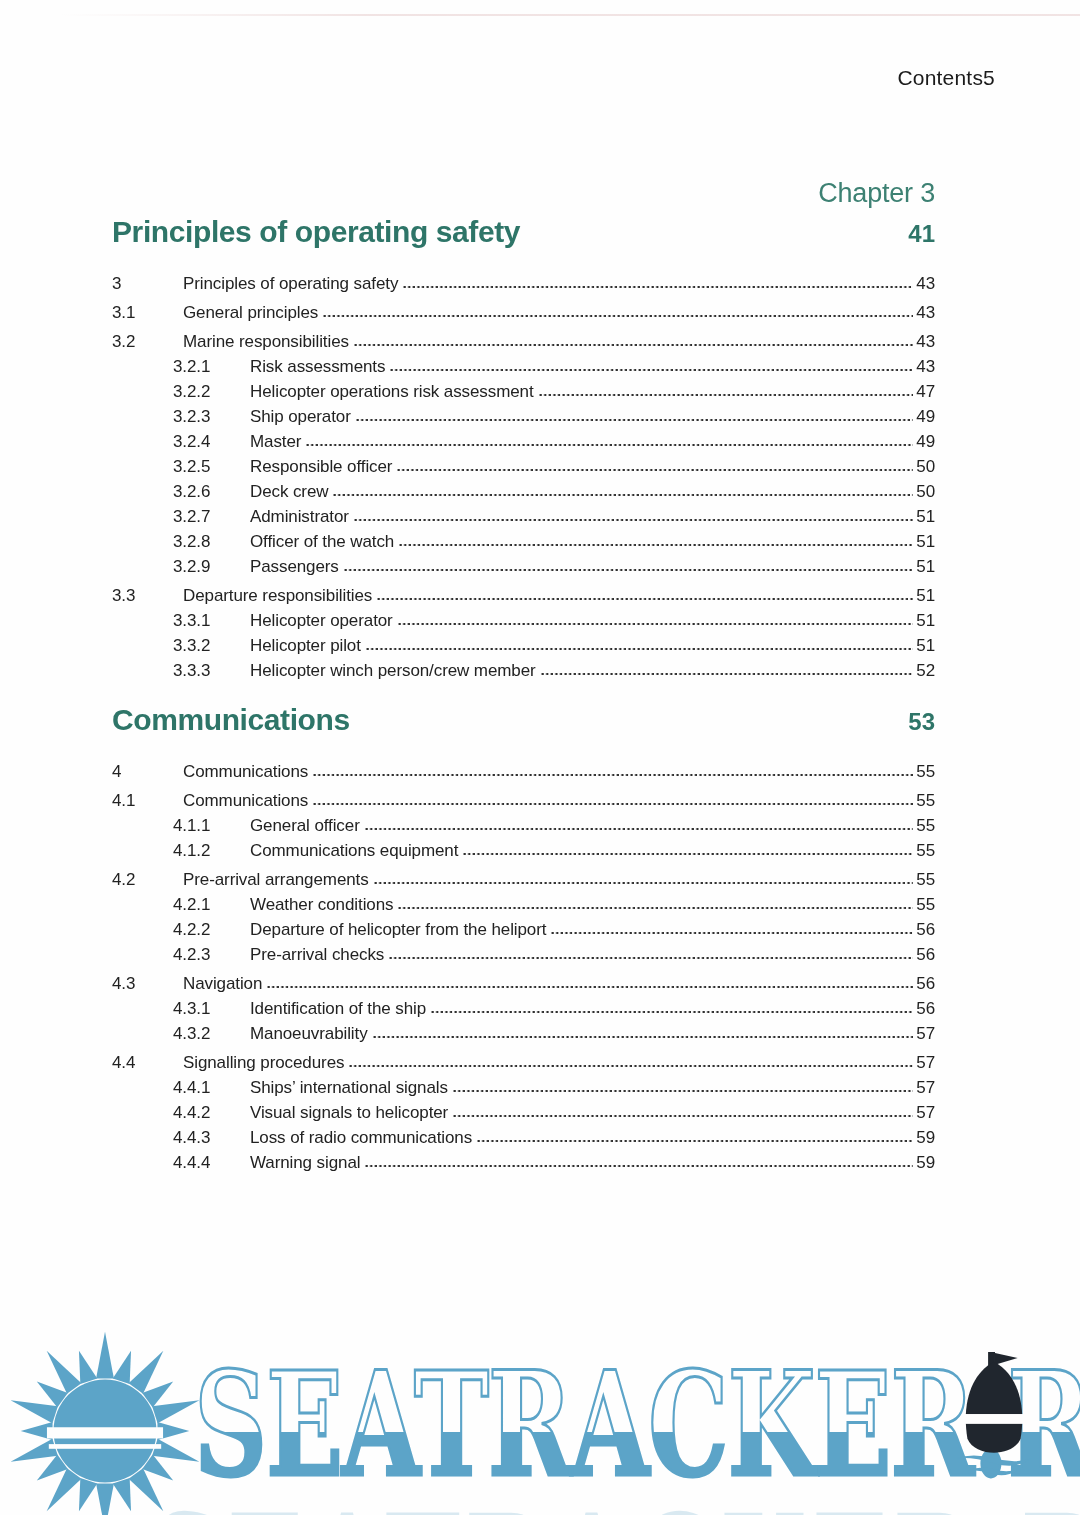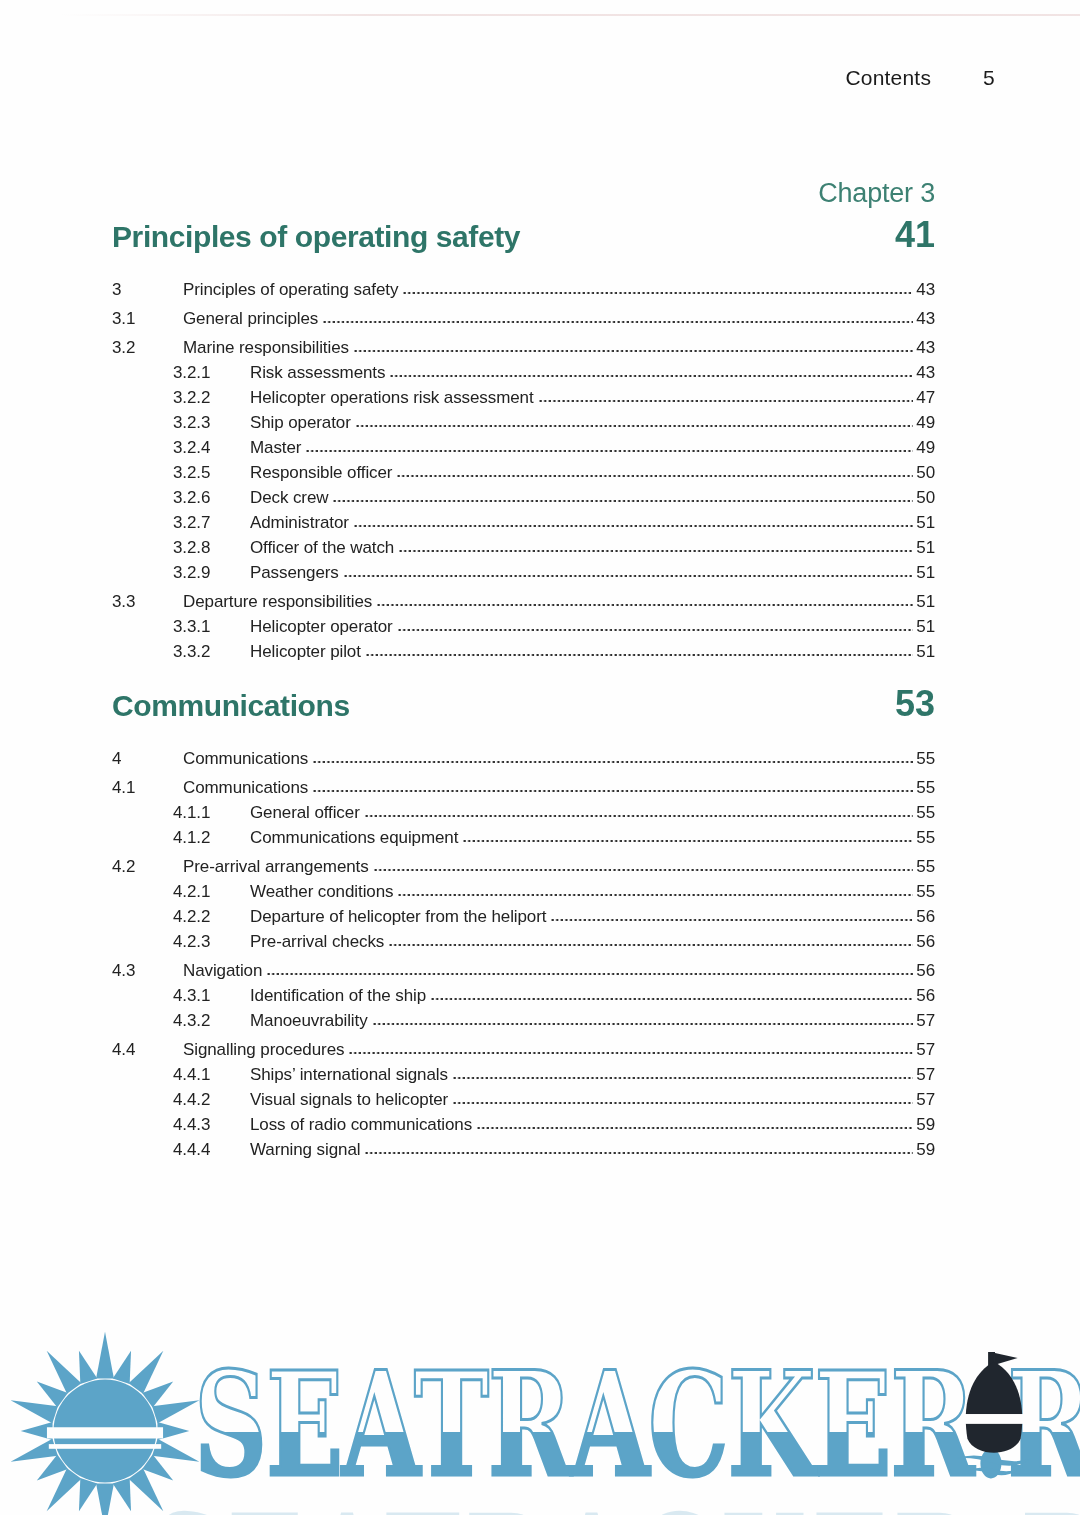--- a/index.html
+++ b/index.html
@@ -18,21 +18,21 @@
     color:var(--body-text);
     position:relative;
     overflow:hidden;
   }
   .scan-edge{
     position:absolute;top:14px;left:60px;right:0;height:2px;
     background:linear-gradient(to right,rgba(240,225,225,0),rgba(238,221,221,.8) 30%,rgba(238,221,221,.8));
   }
   .header{
     position:absolute;top:66px;right:85px;
-    display:flex;align-items:baseline;gap:52px;
+    display:flex;align-items:baseline;
     font-size:21px;color:#1b1b1b;letter-spacing:.2px;
   }
   .main{
     position:absolute;top:178px;left:112px;width:823px;
   }
   
   .chapter{margin-top:0;}
   .chapter + .chapter{margin-top:22px;}
   .kicker{
     font-size:27px;line-height:30px;font-weight:400;
@@ -40,21 +40,21 @@
   }
   .ch-title-row{
     display:flex;justify-content:space-between;align-items:baseline;
     margin-top:6px;
   }
   .ch-title{
     font-size:30px;line-height:36px;font-weight:700;
     color:var(--heading-teal);letter-spacing:-.4px;
   }
   .ch-page{
-    font-size:36px;font-weight:700;color:var(--heading-teal);
+    font-size:24px;font-weight:700;color:var(--heading-teal);
   }
   .entries{margin-top:24px;}
   .row{
     display:flex;align-items:baseline;
     font-size:17px;line-height:19px;letter-spacing:-.1px;
   }
   .row.lvl1{margin-top:10px;}
   .row.lvl2{margin-top:6px;}
   .entries .row:first-child{margin-top:0;}
   .row .num{flex:0 0 auto;}
@@ -201,20 +201,26 @@
           <span class="num">3.3.1</span>
           <span class="title">Helicopter operator</span>
           <span class="leader"></span>
           <span class="pg">51</span>
         </div>
         <div class="row lvl2">
           <span class="num">3.3.2</span>
           <span class="title">Helicopter pilot</span>
           <span class="leader"></span>
           <span class="pg">51</span>
+        </div>
+        <div class="row lvl2">
+          <span class="num">3.3.3</span>
+          <span class="title">Helicopter winch person/crew member</span>
+          <span class="leader"></span>
+          <span class="pg">52</span>
         </div>
       </div>
     </section>
     <section class="chapter">
       <div class="ch-title-row">
         <span class="ch-title">Communications</span>
         <span class="ch-page">53</span>
       </div>
       <div class="entries">
         <div class="row lvl1">

